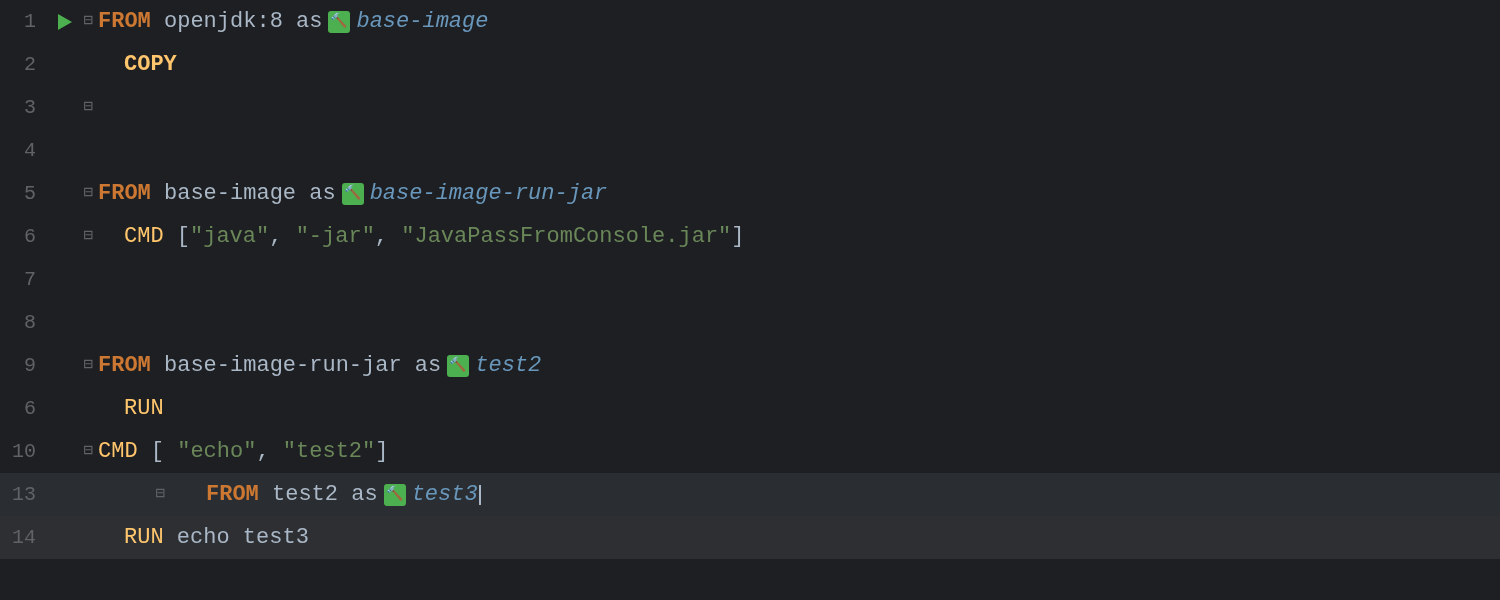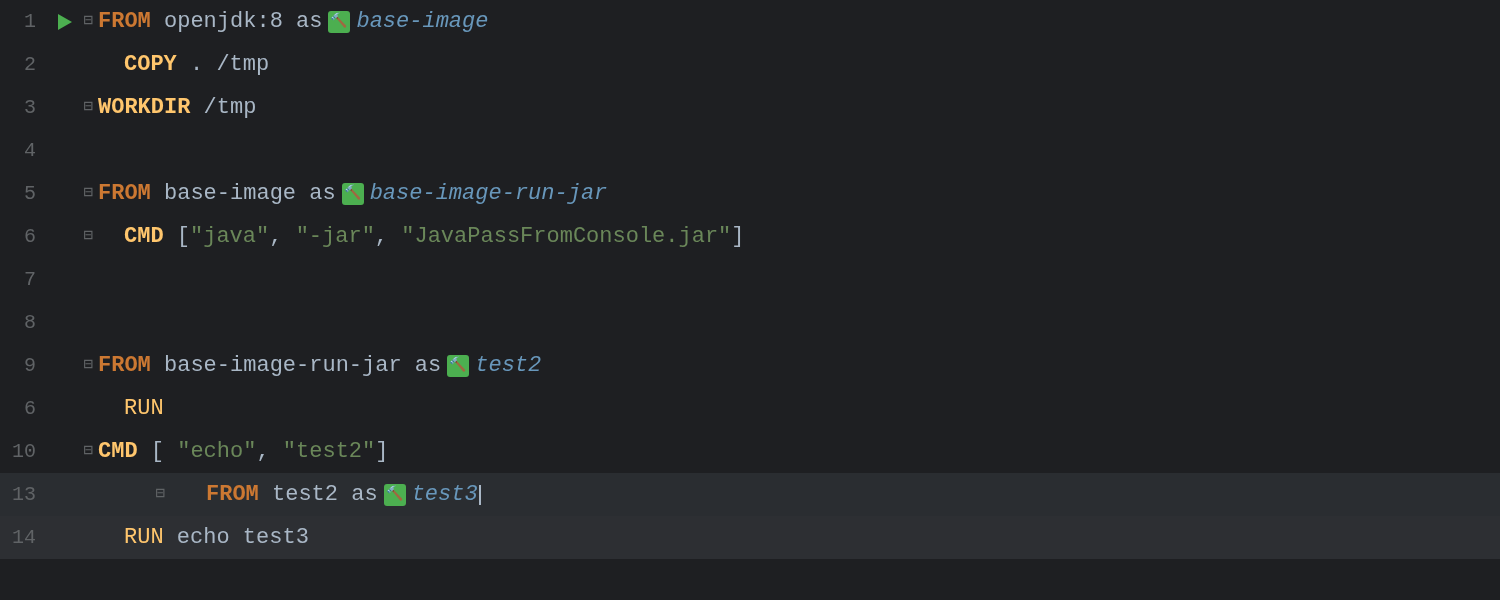--- a/index.html
+++ b/index.html
@@ -97,21 +97,21 @@
       font-weight: bold;
     }
 
     .kw-workdir {
       color: #ffc66d;
       font-weight: bold;
     }
 
     .kw-cmd {
       color: #ffc66d;
-      font-weight: bold;
+      font-weight: normal;
     }
 
     .kw-run {
       color: #ffc66d;
       font-weight: normal;
     }
 
     .text-plain {
       color: #a9b7c6;
     }
@@ -163,27 +163,26 @@
           <span class="run-arrow"></span>
         </span>
         <span class="fold-icon" style="color: rgb(96, 99, 102); font-size: 16px;">⊟</span>
         <span class="code"><span class="kw-from">FROM</span><span class="text-plain"> openjdk:8 </span><span class="text-plain">as</span><span class="hammer-icon">🔨</span><span class="stage-name">base-image</span></span>
       </div>
       <div class="line">
         <span class="line-number">2</span>
         <span class="run-icon"></span>
         <span class="fold-icon"></span>
         <span class="indent"></span>
-        <span class="code"><span class="kw-copy">COPY</span><span class="text-plain"> . /tmp</span></span>
+        <span class="code"><span class="kw-copy">COPY</span></span>
       </div>
       <div class="line">
         <span class="line-number">3</span>
         <span class="run-icon"></span>
         <span class="fold-icon" style="color: rgb(96, 99, 102); font-size: 16px;">⊟</span>
-        <span class="code"><span class="kw-workdir">WORKDIR</span><span class="text-plain"> /tmp</span></span>
       </div>
       <div class="line">
         <span class="line-number">4</span>
         <span class="run-icon"></span>
         <span class="fold-icon"></span>
         <span class="code"></span>
       </div>
       <div class="line">
         <span class="line-number">5</span>
         <span class="run-icon"></span>

